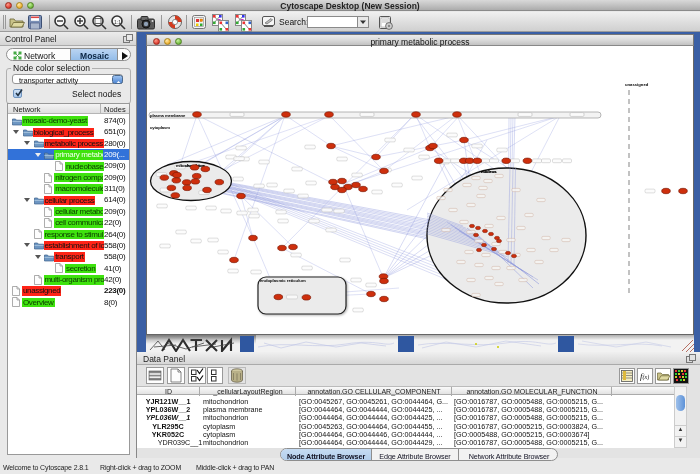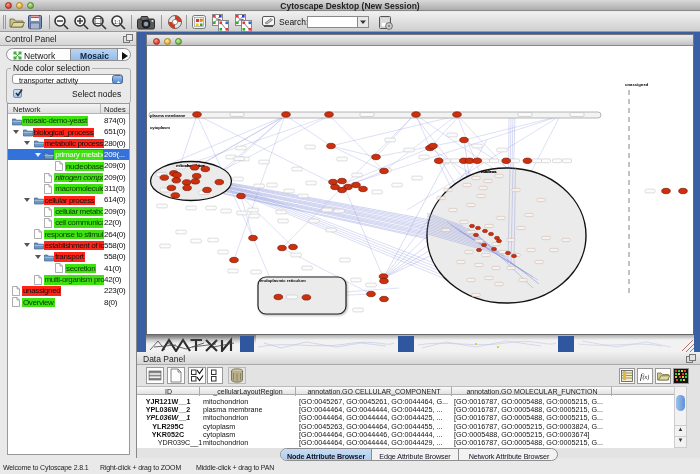--- a/index.html
+++ b/index.html
@@ -193,20 +193,21 @@
           <line x1="544" y1="17" x2="548" y2="13"></line>
  </g>
 </svg>
     </div>
 
 <div class="abs" style="left:146px;top:34px;width:548px;height:301px;border:1px solid #666;border-top:none;background:#fff;">
  <div class="abs" style="left:-1px;top:0;width:548px;height:12px;background:linear-gradient(#ececec,#d8d8d8 55%,#c2c2c2);border:1px solid #777;border-bottom:1px solid #888;">
   <div class="abs btn-r" style="left:6px;top:2.5px;"></div>
   <div class="abs btn-y" style="left:17px;top:2.5px;"></div>
   <div class="abs btn-g" style="left:28px;top:2.5px;"></div>
+  <div class="abs" style="left:0;top:1.5px;width:546px;text-align:center;font-size:8.5px;color:#111;">primary metabolic process</div>
  </div>
  <div class="abs" style="left:-1px;top:12px;width:548px;height:289px;overflow:hidden;">
 <svg width="548" height="289" style="position:absolute;left:0;top:0;" shape-rendering="geometricPrecision">
           <g transform="translate(1,4)">
 <g stroke="#8d97dd" fill="none">
 <line x1="52.0" y1="127.0" x2="316.0" y2="176.0" stroke-opacity="0.5" stroke-width="0.8"></line>
 <line x1="53.4" y1="127.9" x2="319.4" y2="178.3" stroke-opacity="0.5" stroke-width="0.8"></line>
 <line x1="54.8" y1="128.8" x2="322.8" y2="180.7" stroke-opacity="0.5" stroke-width="0.8"></line>
 <line x1="56.2" y1="129.7" x2="326.2" y2="183.1" stroke-opacity="0.5" stroke-width="0.8"></line>
 <line x1="52.0" y1="130.6" x2="329.6" y2="185.4" stroke-opacity="0.5" stroke-width="0.8"></line>
@@ -594,21 +595,21 @@
 <path d="M5 0.5 L5 3 L7.5 3" fill="none" stroke="#8a8a8a" stroke-width="0.7"></path>
           </svg>
 <div class="abs" style="left:57.0px;top:1.2px;max-width:38.5px;overflow:hidden;white-space:nowrap;background:#3fe20e;font-size:8px;letter-spacing:-0.35px;color:#0b3a00;padding:0 1px 0.5px;">nucleobase-</div>
 <div class="abs" style="left:96px;top:1px;font-size:8px;letter-spacing:-0.3px;color:#111;">209(0)</div>
 </div>
 <div class="abs" style="left:0;top:67.8px;width:123px;height:11.3px;">
 <svg width="8" height="10" style="position:absolute;left:36.2px;top:0.8px;">
 <path d="M0.5 9.5 L0.5 0.5 L5 0.5 L7.5 3 L7.5 9.5 Z" fill="#fdfdfd" stroke="#8a8a8a" stroke-width="0.7"></path>
 <path d="M5 0.5 L5 3 L7.5 3" fill="none" stroke="#8a8a8a" stroke-width="0.7"></path>
           </svg>
-<div class="abs" style="left:46.2px;top:1.2px;max-width:49.25px;overflow:hidden;white-space:nowrap;background:#3fe20e;font-size:8px;letter-spacing:-0.35px;color:#0b3a00;padding:0 1px 0.5px;font-style:italic;">nitrogen compo</div>
+<div class="abs" style="left:46.2px;top:1.2px;max-width:49.25px;overflow:hidden;white-space:nowrap;background:#3fe20e;font-size:8px;letter-spacing:-0.35px;color:#0b3a00;padding:0 1px 0.5px;">nitrogen compo</div>
 <div class="abs" style="left:96px;top:1px;font-size:8px;letter-spacing:-0.3px;color:#111;">209(0)</div>
 </div>
 <div class="abs" style="left:0;top:79.1px;width:123px;height:11.3px;">
 <svg width="8" height="10" style="position:absolute;left:36.2px;top:0.8px;">
 <path d="M0.5 9.5 L0.5 0.5 L5 0.5 L7.5 3 L7.5 9.5 Z" fill="#fdfdfd" stroke="#8a8a8a" stroke-width="0.7"></path>
 <path d="M5 0.5 L5 3 L7.5 3" fill="none" stroke="#8a8a8a" stroke-width="0.7"></path>
           </svg>
 <div class="abs" style="left:46.2px;top:1.2px;max-width:49.25px;overflow:hidden;white-space:nowrap;background:#3fe20e;font-size:8px;letter-spacing:-0.35px;color:#0b3a00;padding:0 1px 0.5px;">macromolecule</div>
 <div class="abs" style="left:96px;top:1px;font-size:8px;letter-spacing:-0.3px;color:#111;">311(0)</div>
 </div>
@@ -678,21 +679,21 @@
           </svg>
 <div class="abs" style="left:35.5px;top:1.2px;max-width:60.0px;overflow:hidden;white-space:nowrap;background:#3fe20e;font-size:8px;letter-spacing:-0.35px;color:#0b3a00;padding:0 1px 0.5px;">multi-organism pro</div>
 <div class="abs" style="left:96px;top:1px;font-size:8px;letter-spacing:-0.3px;color:#111;">42(0)</div>
 </div>
 <div class="abs" style="left:0;top:181.2px;width:123px;height:11.3px;">
 <svg width="8" height="10" style="position:absolute;left:4.0px;top:0.8px;">
 <path d="M0.5 9.5 L0.5 0.5 L5 0.5 L7.5 3 L7.5 9.5 Z" fill="#fdfdfd" stroke="#8a8a8a" stroke-width="0.7"></path>
 <path d="M5 0.5 L5 3 L7.5 3" fill="none" stroke="#8a8a8a" stroke-width="0.7"></path>
           </svg>
 <div class="abs" style="left:14.0px;top:1.2px;max-width:81.5px;overflow:hidden;white-space:nowrap;background:#ff2417;font-size:8px;letter-spacing:-0.35px;color:#111;padding:0 1px 0.5px;">unassigned</div>
-<div class="abs" style="left:96px;top:1px;font-size:8px;letter-spacing:-0.3px;color:#111;">223(0)</div>
+<div class="abs" style="left:96px;top:1px;font-size:8px;letter-spacing:-0.3px;color:#111;font-weight:bold;">223(0)</div>
 </div>
 <div class="abs" style="left:0;top:192.6px;width:123px;height:11.3px;">
 <svg width="8" height="10" style="position:absolute;left:4.0px;top:0.8px;">
 <path d="M0.5 9.5 L0.5 0.5 L5 0.5 L7.5 3 L7.5 9.5 Z" fill="#fdfdfd" stroke="#8a8a8a" stroke-width="0.7"></path>
 <path d="M5 0.5 L5 3 L7.5 3" fill="none" stroke="#8a8a8a" stroke-width="0.7"></path>
           </svg>
 <div class="abs" style="left:14.0px;top:1.2px;max-width:81.5px;overflow:hidden;white-space:nowrap;background:#3fe20e;font-size:8px;letter-spacing:-0.35px;color:#0b3a00;padding:0 1px 0.5px;">Overview</div>
 <div class="abs" style="left:96px;top:1px;font-size:8px;letter-spacing:-0.3px;color:#111;">8(0)</div>
 </div>
  </div>

